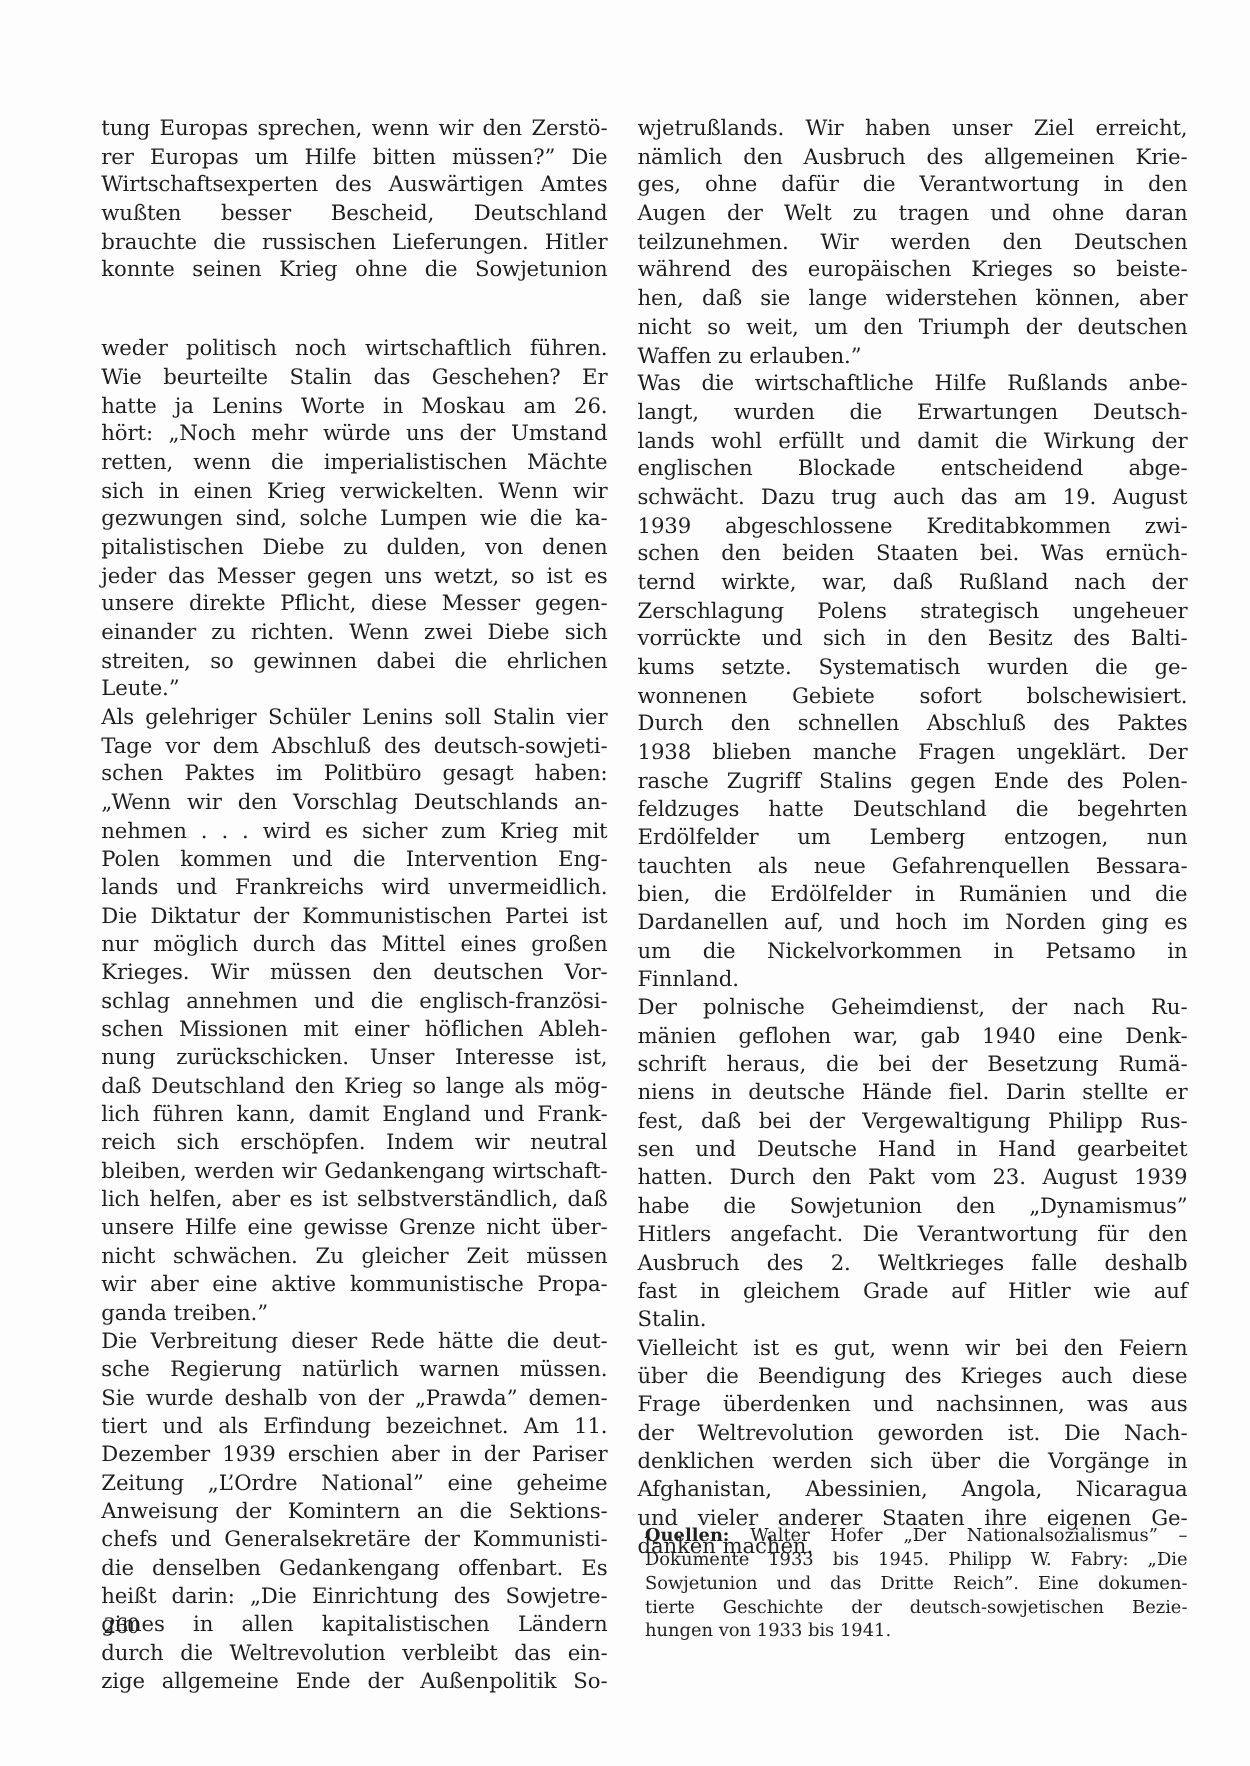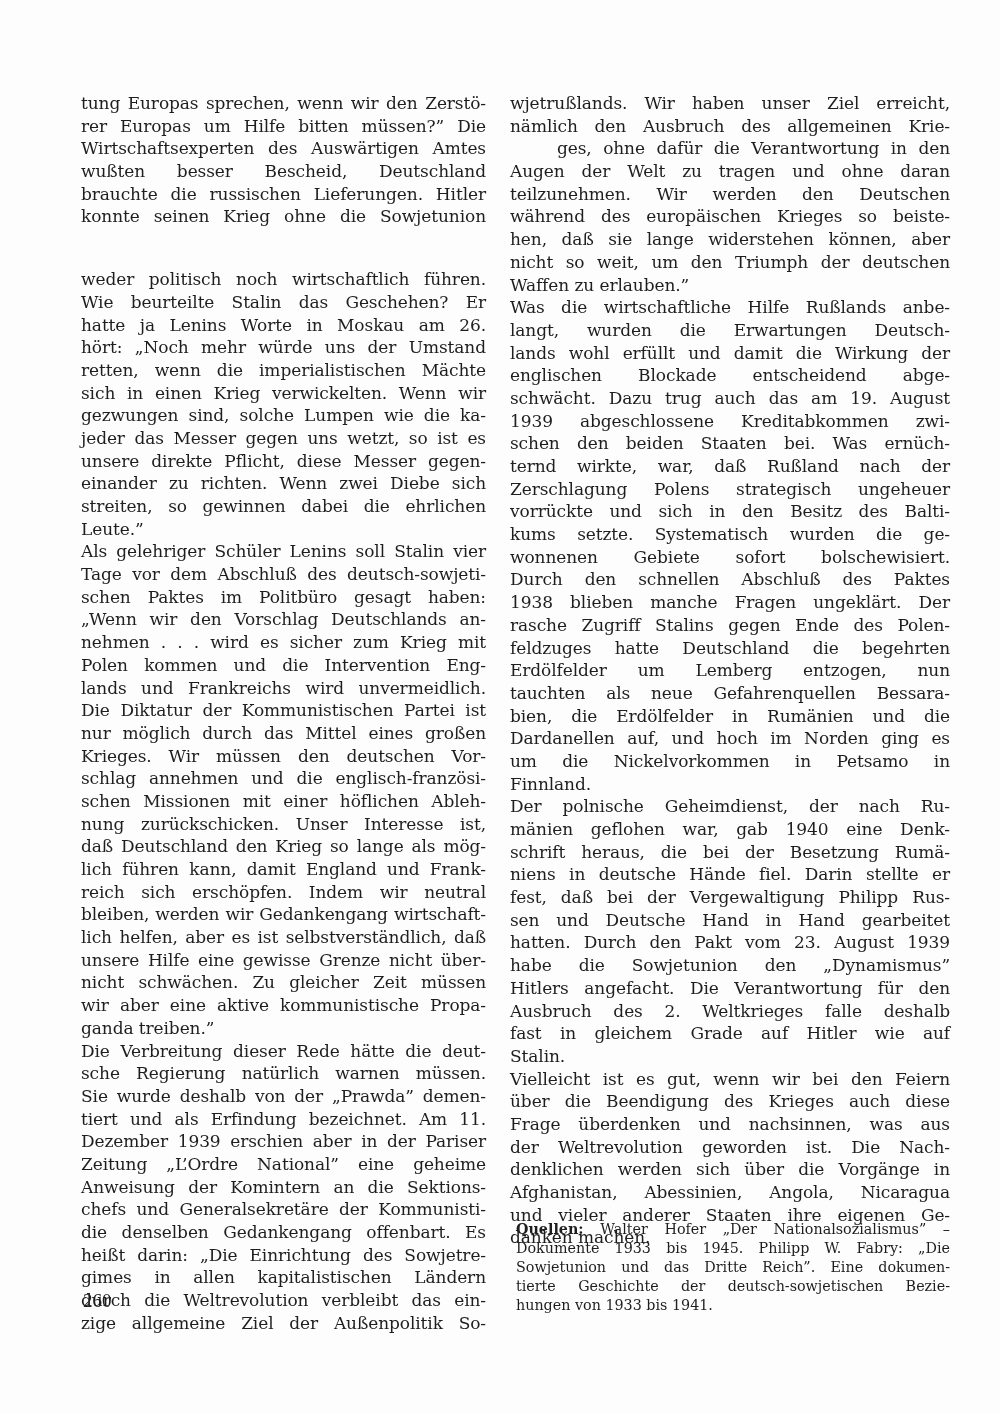--- a/index.html
+++ b/index.html
@@ -71,20 +71,21 @@
       <span class="line" style="white-space: normal;">wußten besser Bescheid, Deutschland</span>
       <span class="line" style="white-space: normal;">brauchte die russischen Lieferungen. Hitler</span>
       <span class="line" style="white-space: normal;">konnte seinen Krieg ohne die Sowjetunion</span>
       <span class="line" style="white-space: normal; margin-top: 40px;">weder politisch noch wirtschaftlich führen.</span>
       <span class="line" style="white-space: normal;">Wie beurteilte Stalin das Geschehen? Er</span>
       <span class="line" style="white-space: normal;">hatte ja Lenins Worte in Moskau am 26.</span>
       <span class="line" style="white-space: normal;">hört: „Noch mehr würde uns der Umstand</span>
       <span class="line" style="white-space: normal;">retten, wenn die imperialistischen Mächte</span>
       <span class="line" style="white-space: normal;">sich in einen Krieg verwickelten. Wenn wir</span>
       <span class="line" style="white-space: normal;">gezwungen sind, solche Lumpen wie die ka-</span>
+      <span class="line" style="white-space: normal;">pitalistischen Diebe zu dulden, von denen</span>
       <span class="line" style="white-space: normal;">jeder das Messer gegen uns wetzt, so ist es</span>
       <span class="line" style="white-space: normal;">unsere direkte Pflicht, diese Messer gegen-</span>
       <span class="line" style="white-space: normal;">einander zu richten. Wenn zwei Diebe sich</span>
       <span class="line" style="white-space: normal;">streiten, so gewinnen dabei die ehrlichen</span>
       <span class="line last">Leute.”</span>
       <span class="line" style="white-space: normal;">Als gelehriger Schüler Lenins soll Stalin vier</span>
       <span class="line" style="white-space: normal;">Tage vor dem Abschluß des deutsch-sowjeti-</span>
       <span class="line" style="white-space: normal;">schen Paktes im Politbüro gesagt haben:</span>
       <span class="line" style="white-space: normal;">„Wenn wir den Vorschlag Deutschlands an-</span>
       <span class="line" style="white-space: normal;">nehmen . . . wird es sicher zum Krieg mit</span>
@@ -110,27 +111,27 @@
       <span class="line" style="white-space: normal;">Sie wurde deshalb von der „Prawda” demen-</span>
       <span class="line" style="white-space: normal;">tiert und als Erfindung bezeichnet. Am 11.</span>
       <span class="line" style="white-space: normal;">Dezember 1939 erschien aber in der Pariser</span>
       <span class="line" style="white-space: normal;">Zeitung „L’Ordre National” eine geheime</span>
       <span class="line" style="white-space: normal;">Anweisung der Komintern an die Sektions-</span>
       <span class="line" style="white-space: normal;">chefs und Generalsekretäre der Kommunisti-</span>
       <span class="line" style="white-space: normal;">die denselben Gedankengang offenbart. Es</span>
       <span class="line" style="white-space: normal;">heißt darin: „Die Einrichtung des Sowjetre-</span>
       <span class="line" style="white-space: normal;">gimes in allen kapitalistischen Ländern</span>
       <span class="line" style="white-space: normal;">durch die Weltrevolution verbleibt das ein-</span>
-      <span class="line" style="white-space: normal;">zige allgemeine Ziel der Außenpolitik So-</span>
+      <span class="line" style="white-space: normal;">zige allgemeine Ende der Außenpolitik So-</span>
     </div>
 
   <div class="col col-right" id="right-col">
       <span class="line" style="white-space: normal;">wjetrußlands. Wir haben unser Ziel erreicht,</span>
       <span class="line" style="white-space: normal;">nämlich den Ausbruch des allgemeinen Krie-</span>
-      <span class="line" style="white-space: normal; margin-left: 47px;">ges, ohne dafür die Verantwortung in den</span>
+      <span class="line" style="white-space: normal;">ges, ohne dafür die Verantwortung in den</span>
       <span class="line" style="white-space: normal;">Augen der Welt zu tragen und ohne daran</span>
       <span class="line" style="white-space: normal;">teilzunehmen. Wir werden den Deutschen</span>
       <span class="line" style="white-space: normal;">während des europäischen Krieges so beiste-</span>
       <span class="line" style="white-space: normal;">hen, daß sie lange widerstehen können, aber</span>
       <span class="line" style="white-space: normal;">nicht so weit, um den Triumph der deutschen</span>
       <span class="line last">Waffen zu erlauben.”</span>
       <span class="line" style="white-space: normal;">Was die wirtschaftliche Hilfe Rußlands anbe-</span>
       <span class="line" style="white-space: normal;">langt, wurden die Erwartungen Deutsch-</span>
       <span class="line" style="white-space: normal;">lands wohl erfüllt und damit die Wirkung der</span>
       <span class="line" style="white-space: normal;">englischen Blockade entscheidend abge-</span>

